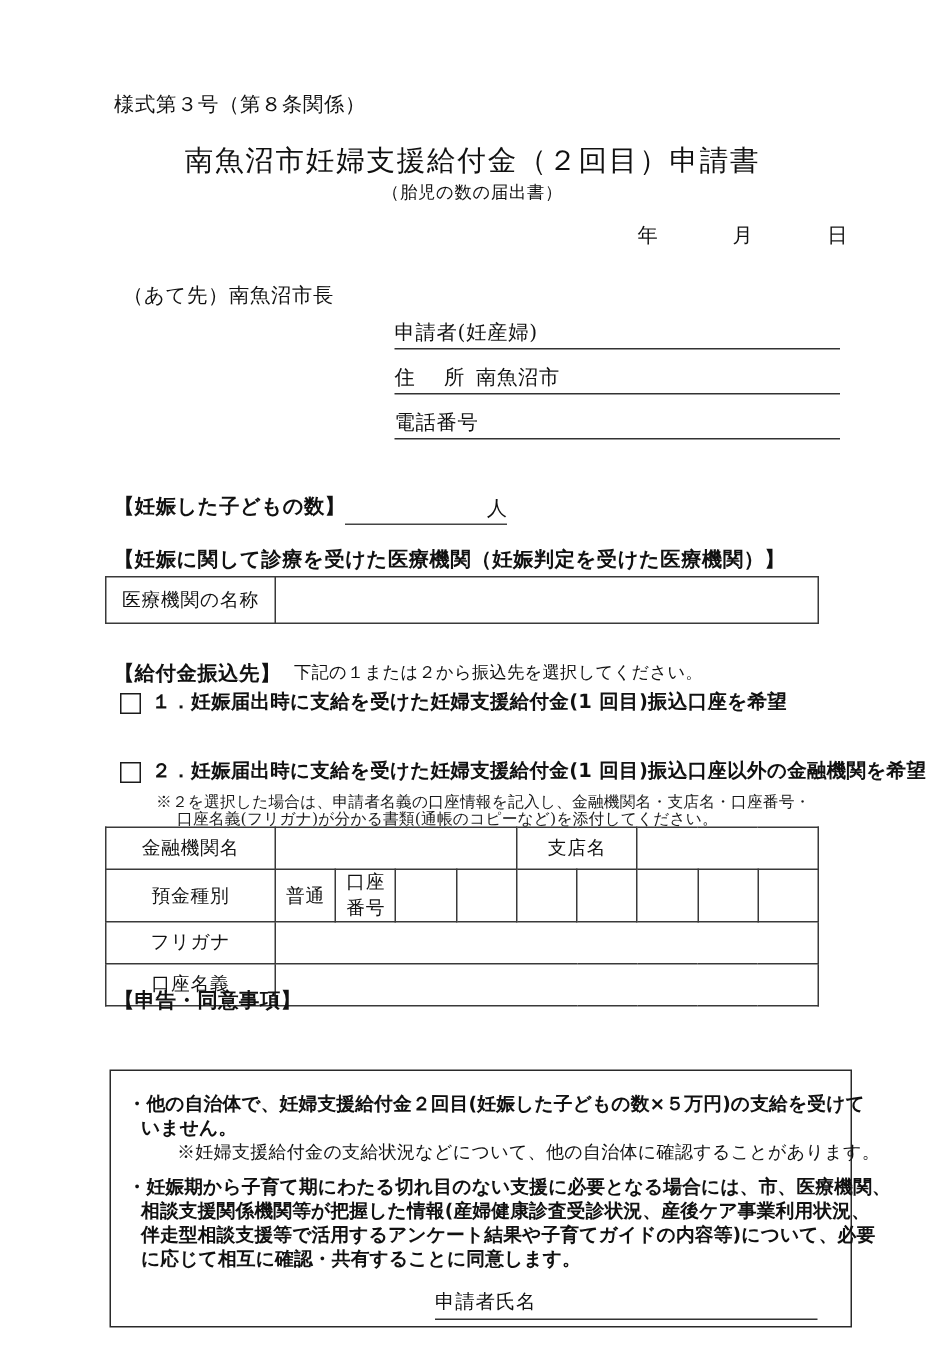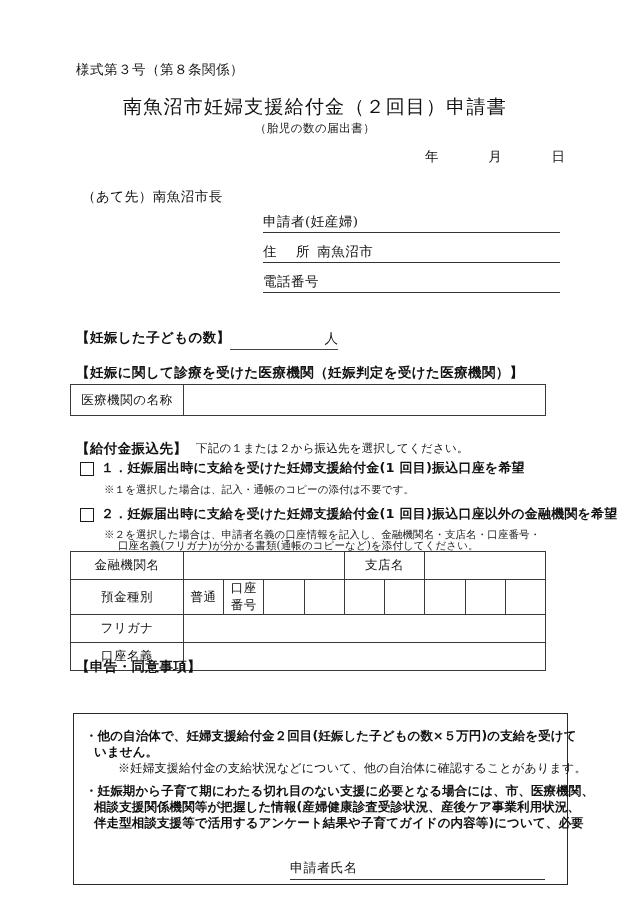--- a/index.html
+++ b/index.html
@@ -261,21 +261,20 @@
       <td></td>
     </tr>
   </tbody>
     </table>
 
   <div class="sec-head h-transfer">【給付金振込先】</div>
   <div class="transfer-note">下記の１または２から振込先を選択してください。</div>
 
   <div class="chk-box" id="chk1-box"></div>
   <div class="chk-label" id="chk1-label">１．妊娠届出時に支給を受けた妊婦支援給付金(1 回目)振込口座を希望</div>
-  <div class="chk-note" id="chk1-note">※１を選択した場合は、記入・通帳のコピーの添付は不要です。</div>
 
   <div class="chk-box" id="chk2-box"></div>
   <div class="chk-label" id="chk2-label">２．妊娠届出時に支給を受けた妊婦支援給付金(1 回目)振込口座以外の金融機関を希望</div>
   <div class="chk-note" id="chk2-note-1">※２を選択した場合は、申請者名義の口座情報を記入し、金融機関名・支店名・口座番号・</div>
   <div class="chk-note" id="chk2-note-2">口座名義(フリガナ)が分かる書類(通帳のコピーなど)を添付してください。</div>
 
   <table class="grid" id="bank-table">
     <tbody>
         <tr>
       <td class="lbl">金融機関名</td>
@@ -310,18 +309,19 @@
 
   <div id="consent-box"></div>
 
   <div class="consent-item" id="consent1-l1">・他の自治体で、妊婦支援給付金２回目(妊娠した子どもの数×５万円)の支給を受けて</div>
   <div class="consent-item" id="consent1-l2">いません。</div>
   <div id="consent1-note">※妊婦支援給付金の支給状況などについて、他の自治体に確認することがあります。</div>
 
   <div class="consent-item" id="consent2-l1">・妊娠期から子育て期にわたる切れ目のない支援に必要となる場合には、市、医療機関、</div>
   <div class="consent-item" id="consent2-l2">相談支援関係機関等が把握した情報(産婦健康診査受診状況、産後ケア事業利用状況、</div>
   <div class="consent-item" id="consent2-l3">伴走型相談支援等で活用するアンケート結果や子育てガイドの内容等)について、必要</div>
+  <div class="consent-item" id="consent2-l4">に応じて相互に確認・共有することに同意します。</div>
 
   <div id="signature-line">
     <span>申請者氏名</span>
   </div>
 
 </div>
 
 </body></html>

